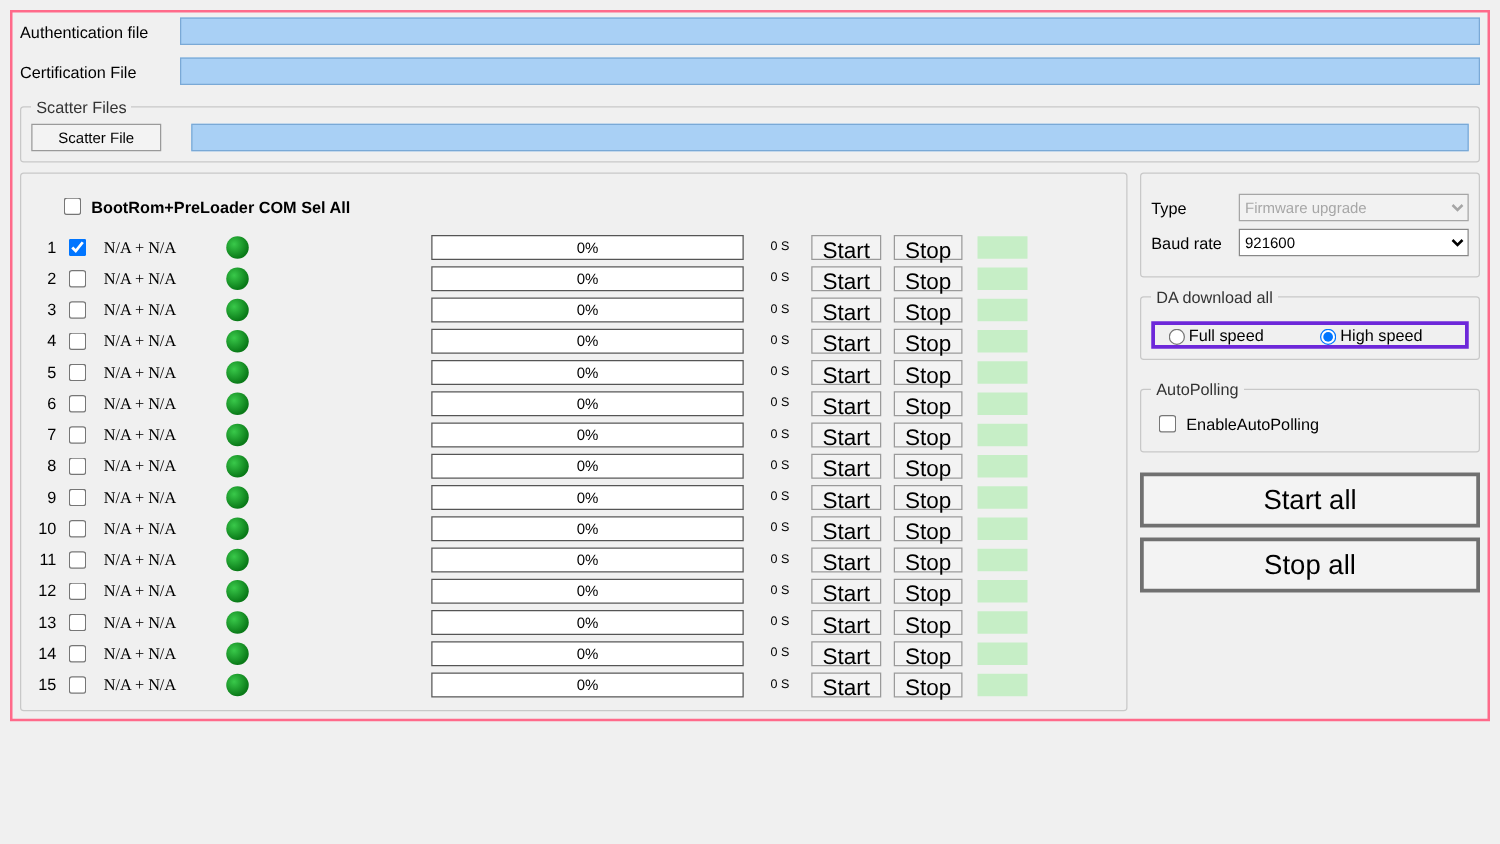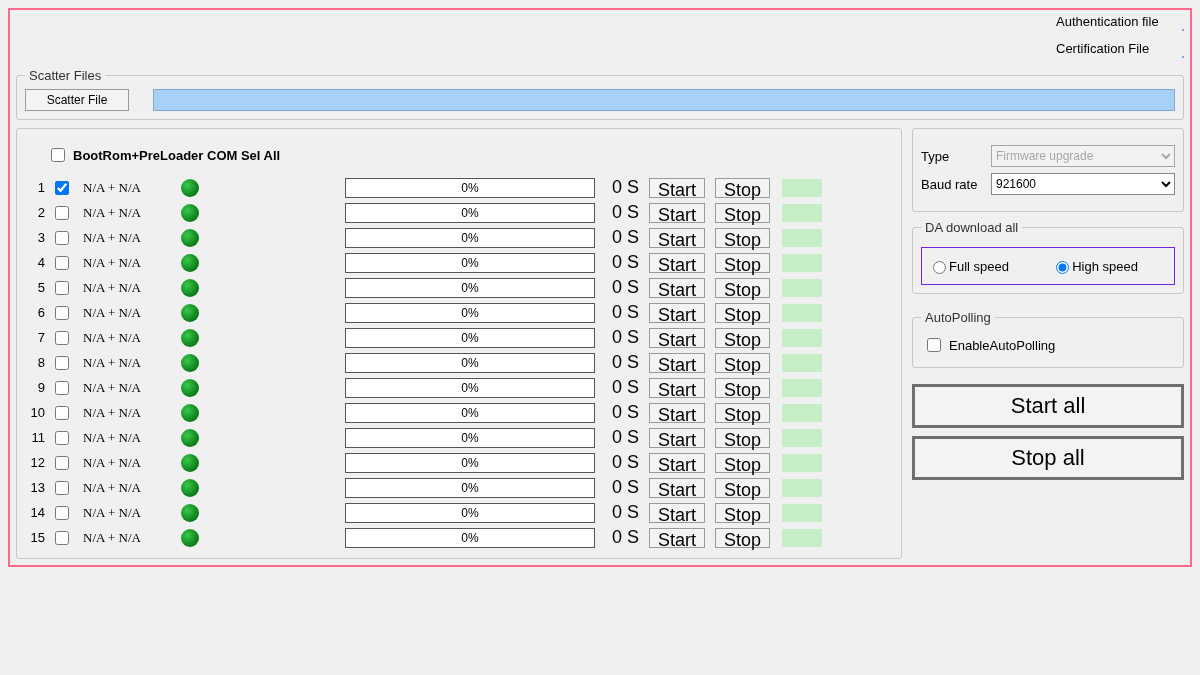--- a/index.html
+++ b/index.html
@@ -11,23 +11,22 @@
     font-size: 12px;
     color: #000;
   }
   .outer {
     border: 2px solid #ff6a8a;
     background: #f0f0f0;
     padding: 0 6px 6px 6px;
   }
   .file-row {
     display: flex;
-    align-items: flex-end;
+    align-items: center;
     margin: 4px 0 10px 0;
-    flex-direction: column;
   }
   .file-label {
     width: 128px;
     font-size: 13px;
   }
   .file-input {
     flex: 1;
     height: 22px;
     background: #a9d0f5;
     border: 1px solid #7aa9d6;
@@ -110,22 +109,22 @@
     height: 20px;
     border: 1px solid #555;
     background: #fff;
     display: flex;
     align-items: center;
     justify-content: center;
     font-size: 12px;
   }
   .time {
     width: 30px;
-    text-align: right;
-    font-size: 18px;
+    text-align: center;
+    font-size: 10px;
     margin-left: 8px;
   }
   .btn-ss {
     font-family: inherit;
     font-size: 18px;
     padding: 1px 8px;
     height: 20px;
     background: #f3f3f3;
     border: 1px solid #9a9a9a;
     cursor: pointer;
@@ -174,22 +173,22 @@
     gap: 6px 8px;
   }
   .radio-item {
     display: flex;
     align-items: center;
     width: 48%;
     font-size: 13px;
   }
   .radio-item.full { width: 100%; }
   .inner-box {
-    border: 1px solid #6d28d9;
-    padding: 10px 6px;
+    border: 3px solid #6d28d9;
+    padding: 0 6px;
     margin-top: 6px;
   }
   .big-btn {
     width: 100%;
     height: 44px;
     font-size: 22px;
     font-family: inherit;
     background: #f3f3f3;
     border: 3px solid #707070;
     cursor: pointer;

